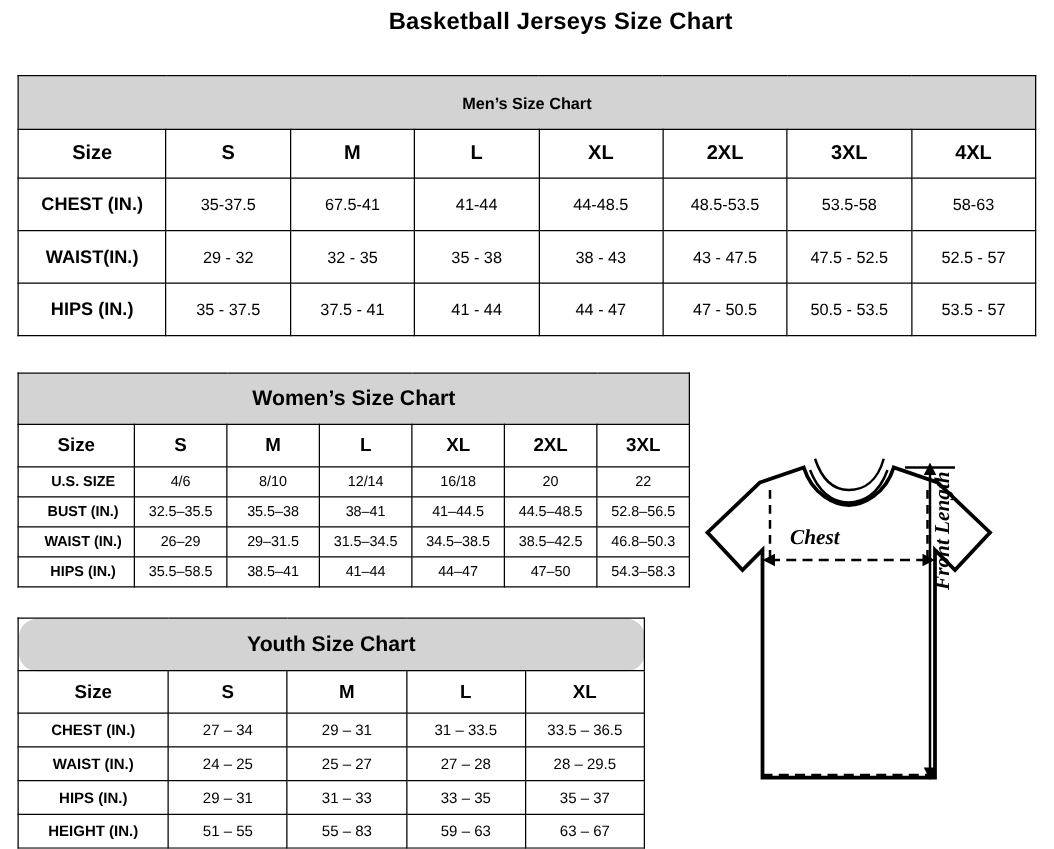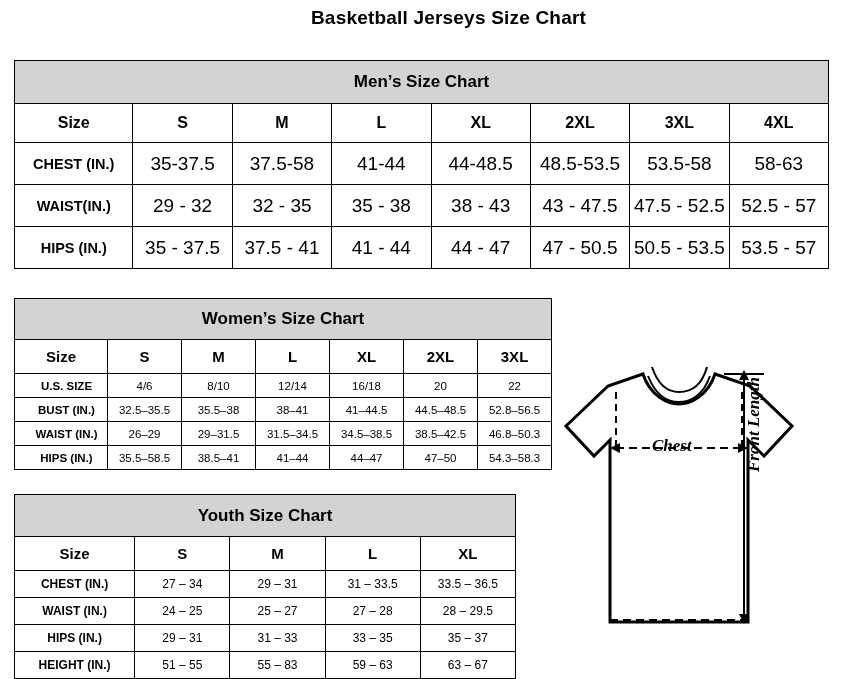--- a/index.html
+++ b/index.html
@@ -50,23 +50,23 @@
     font-weight: bold;
   }
 
   
   #men-table {
     position: absolute;
     left: 14px;
     top: 60px;
     width: 815px;
   }
-  #men-table .caption-cell { height: 42px; font-size: 17px; }
+  #men-table .caption-cell { height: 42px; font-size: 13px; }
   #men-table .hdr-cell { height: 38px; font-size: 16px; }
-  #men-table td { height: 41px; font-size: 19px; }
+  #men-table td { height: 41px; font-size: 13px; }
   #men-table .rowlabel { font-size: 14.5px; }
 
   
   #women-table {
     position: absolute;
     left: 14px;
     top: 298px;
     width: 537px;
   }
   #women-table .caption-cell { height: 40px; font-size: 17px; }
@@ -76,21 +76,21 @@
 
   
   #youth-table {
     position: absolute;
     left: 14px;
     top: 494px;
     width: 502px;
   }
   #youth-table .caption-cell { height: 41px; font-size: 17px; }
   #youth-table .hdr-cell { height: 33px; font-size: 15px; }
-  #youth-table td { height: 26px; font-size: 12px; }
+  #youth-table td { height: 26px; font-size: 12px; border-radius: 15px; }
   #youth-table .rowlabel { font-size: 12px; }
 
   
   #shirt-figure {
     position: absolute;
     left: 548px;
     top: 352px;
     width: 290px;
     height: 320px;
   }
@@ -99,22 +99,21 @@
     position: absolute;
     font-family: "Liberation Serif", serif;
     font-weight: bold;
     font-style: italic;
     font-size: 17px;
     color: #000;
     white-space: nowrap;
   }
   #chest-label {
     left: 84px;
-    top: 84px;
-    margin-left: 20px;
+    top: 68px;
   }
   #front-length-label {
     left: 196px;
     top: 120px;
     transform: rotate(-90deg);
     transform-origin: left top;
   }
 </style>
 </head>
 <body>
@@ -142,21 +141,21 @@
       <td class="hdr-cell">M</td>
       <td class="hdr-cell">L</td>
       <td class="hdr-cell">XL</td>
       <td class="hdr-cell">2XL</td>
       <td class="hdr-cell">3XL</td>
       <td class="hdr-cell">4XL</td>
     </tr>
     <tr>
       <td class="rowlabel">CHEST (IN.)</td>
       <td>35-37.5</td>
-      <td>37.5-58</td>
+      <td>67.5-41</td>
       <td>41-44</td>
       <td>44-48.5</td>
       <td>48.5-53.5</td>
       <td>53.5-58</td>
       <td>58-63</td>
     </tr>
     <tr>
       <td class="rowlabel">WAIST(IN.)</td>
       <td>29 - 32</td>
       <td>32 - 35</td>

